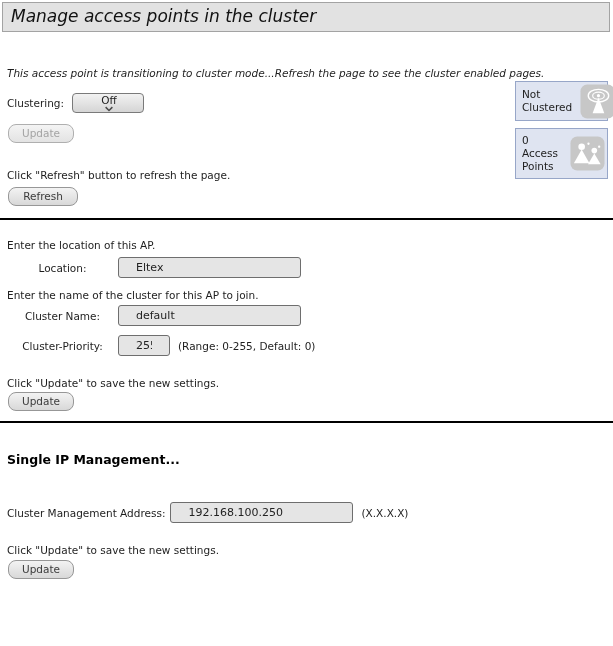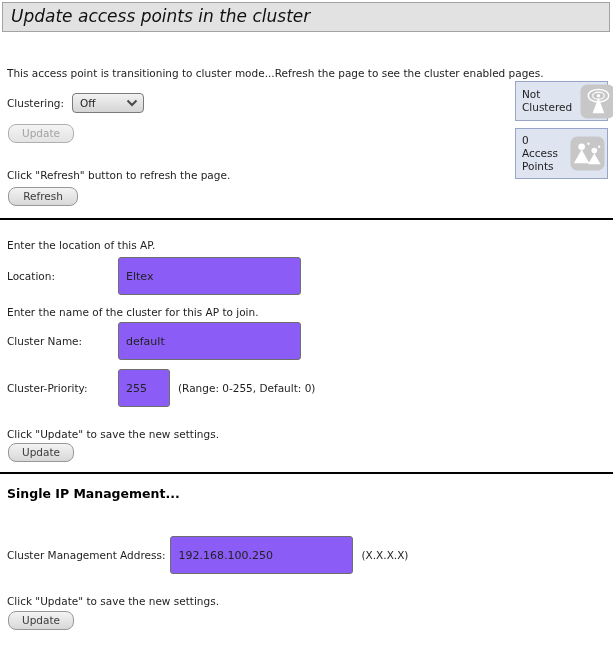--- a/index.html
+++ b/index.html
@@ -17,73 +17,73 @@
   .badges { position:absolute; top:14px; right:5px; width:93px; }
   .badge { background:#dfe4f1; border:1px solid #97a6c8; display:flex; align-items:center;
            padding:2px 2px 2px 6px;gap:8px; }
   .badge-not-clustered { height:40px; }
   .badge-ap-count { height:51px; margin-top:7px; }
   .badge-text { flex:1; line-height:13px; color:#1d1d1d; }
   .badge-text .count { line-height:13px; }
   .badge-icon { width:35px; height:35px; flex-shrink:0; }
 
   
-  .msg { margin-top:35px; line-height:13px; }
+  .msg { margin-top:35px; line-height:13px;font-style:italic; }
   .clustering-row { margin-top:13px; display:flex; align-items:center; height:20px; }
   .select { width:72px; height:20px; margin-left:8px; border:1px solid #7a7a7a; border-radius:4px;
             background:linear-gradient(#f2f2f2,#d5d5d5); display:inline-flex; align-items:center;
-            justify-content:space-between; padding:0 5px 0 7px; cursor:default; }
+            justify-content:space-between; padding:0 5px 0 7px; cursor:default;flex-direction:column; }
   .btn { display:inline-block; height:19px; line-height:17px; min-width:66px; text-align:center;
          background:linear-gradient(#f3f3f3,#d8d8d8); border:1px solid #979797; border-radius:8px;
          color:#3c3c3c; font-size:10.5px; padding:0 10px; font-family:inherit; }
   .btn-block { display:block; }
   .btn.disabled { color:#a4a4a4; border-color:#afafaf; background:linear-gradient(#f4f4f4,#e3e3e3); }
   .btn-update1 { margin-top:11px; margin-left:1px; width:66px; }
   .refresh-hint { margin-top:26px; line-height:13px; }
   .btn-refresh { margin-top:5px; margin-left:1px; width:70px; }
 
   .rule { height:2px; background:#000; margin-top:12px; }
   .rule2 { margin-top:10px; }
 
   h2 { font-size:12.5px; font-weight:bold; color:#000; font-family:"DejaVu Sans",sans-serif; }
   .h-clustering { margin-top:26px; }
-  .h-singleip { margin-top:12px; }
+  .h-singleip { margin-top:29px; }
 
   .hint { line-height:13px; }
   .hint-location { margin-top:19px; }
   .hint-name { margin-top:11px; }
   .hint-update { margin-top:21px; }
 
   .form-row { display:flex; align-items:center; }
   .row-location { margin-top:5px; }
   .row-name { margin-top:3px; }
   .row-ip { margin-top:7px; height:15px; }
   .row-priority { margin-top:9px; }
   .row-address { margin-top:35px; }
-  .form-label { width:111px; flex-shrink:0; }
-  .text-input { height:38px; border:1px solid #6e6e6e; border-radius:3px; padding:0 7px;
-                font-size:11px; color:#222; font-family:inherit; background:#8b5cf6; }
+  .form-label { width:111px; flex-shrink:0;text-align:center; }
+  .text-input { height:21px; border:1px solid #6e6e6e; border-radius:3px; padding:0 17px;
+                font-size:11px; color:#222; font-family:inherit; background:#e5e5e5; }
   .w-wide { width:183px; }
   .w-small { width:52px; }
   .after-note { margin-left:8px; }
 
   .radio { width:13px; height:13px; border-radius:50%; border:1px solid #8a8a8a; display:inline-block;
            background:linear-gradient(#fdfdfd,#d6d6d6); position:relative; flex-shrink:0; }
   .radio.selected::after { content:""; position:absolute; left:3px; top:3px; right:3px; bottom:3px;
            border-radius:50%; background:#4c4c4c; }
   .radio-label { font-size:10px; margin-left:4px; margin-right:12px; position:relative; top:2px; }
 
   .btn-update2 { margin-top:2px; margin-left:1px; width:66px; }
   .addr-label { margin-right:5px; }
   .btn-update3 { margin-top:3px; margin-left:1px; width:66px; }
 </style>
 </head>
 <body>
 
-<div class="titlebar">Update access points in the cluster</div>
+<div class="titlebar">Manage access points in the cluster</div>
 
 <div class="section">
   <div class="badges">
     <div class="badge badge-not-clustered">
       <div class="badge-text">Not Clustered</div>
       <svg class="badge-icon" viewBox="0 0 36 36">
         <rect x="0.5" y="0.5" width="35" height="35" rx="7" fill="#c7c7c7"></rect>
         <ellipse cx="19" cy="12" rx="10.5" ry="6.5" fill="none" stroke="#fff" stroke-width="1.4"></ellipse>
         <ellipse cx="19" cy="12" rx="6" ry="3.6" fill="none" stroke="#fff" stroke-width="1.2"></ellipse>
         <circle cx="19" cy="12" r="1.6" fill="#fff"></circle>

